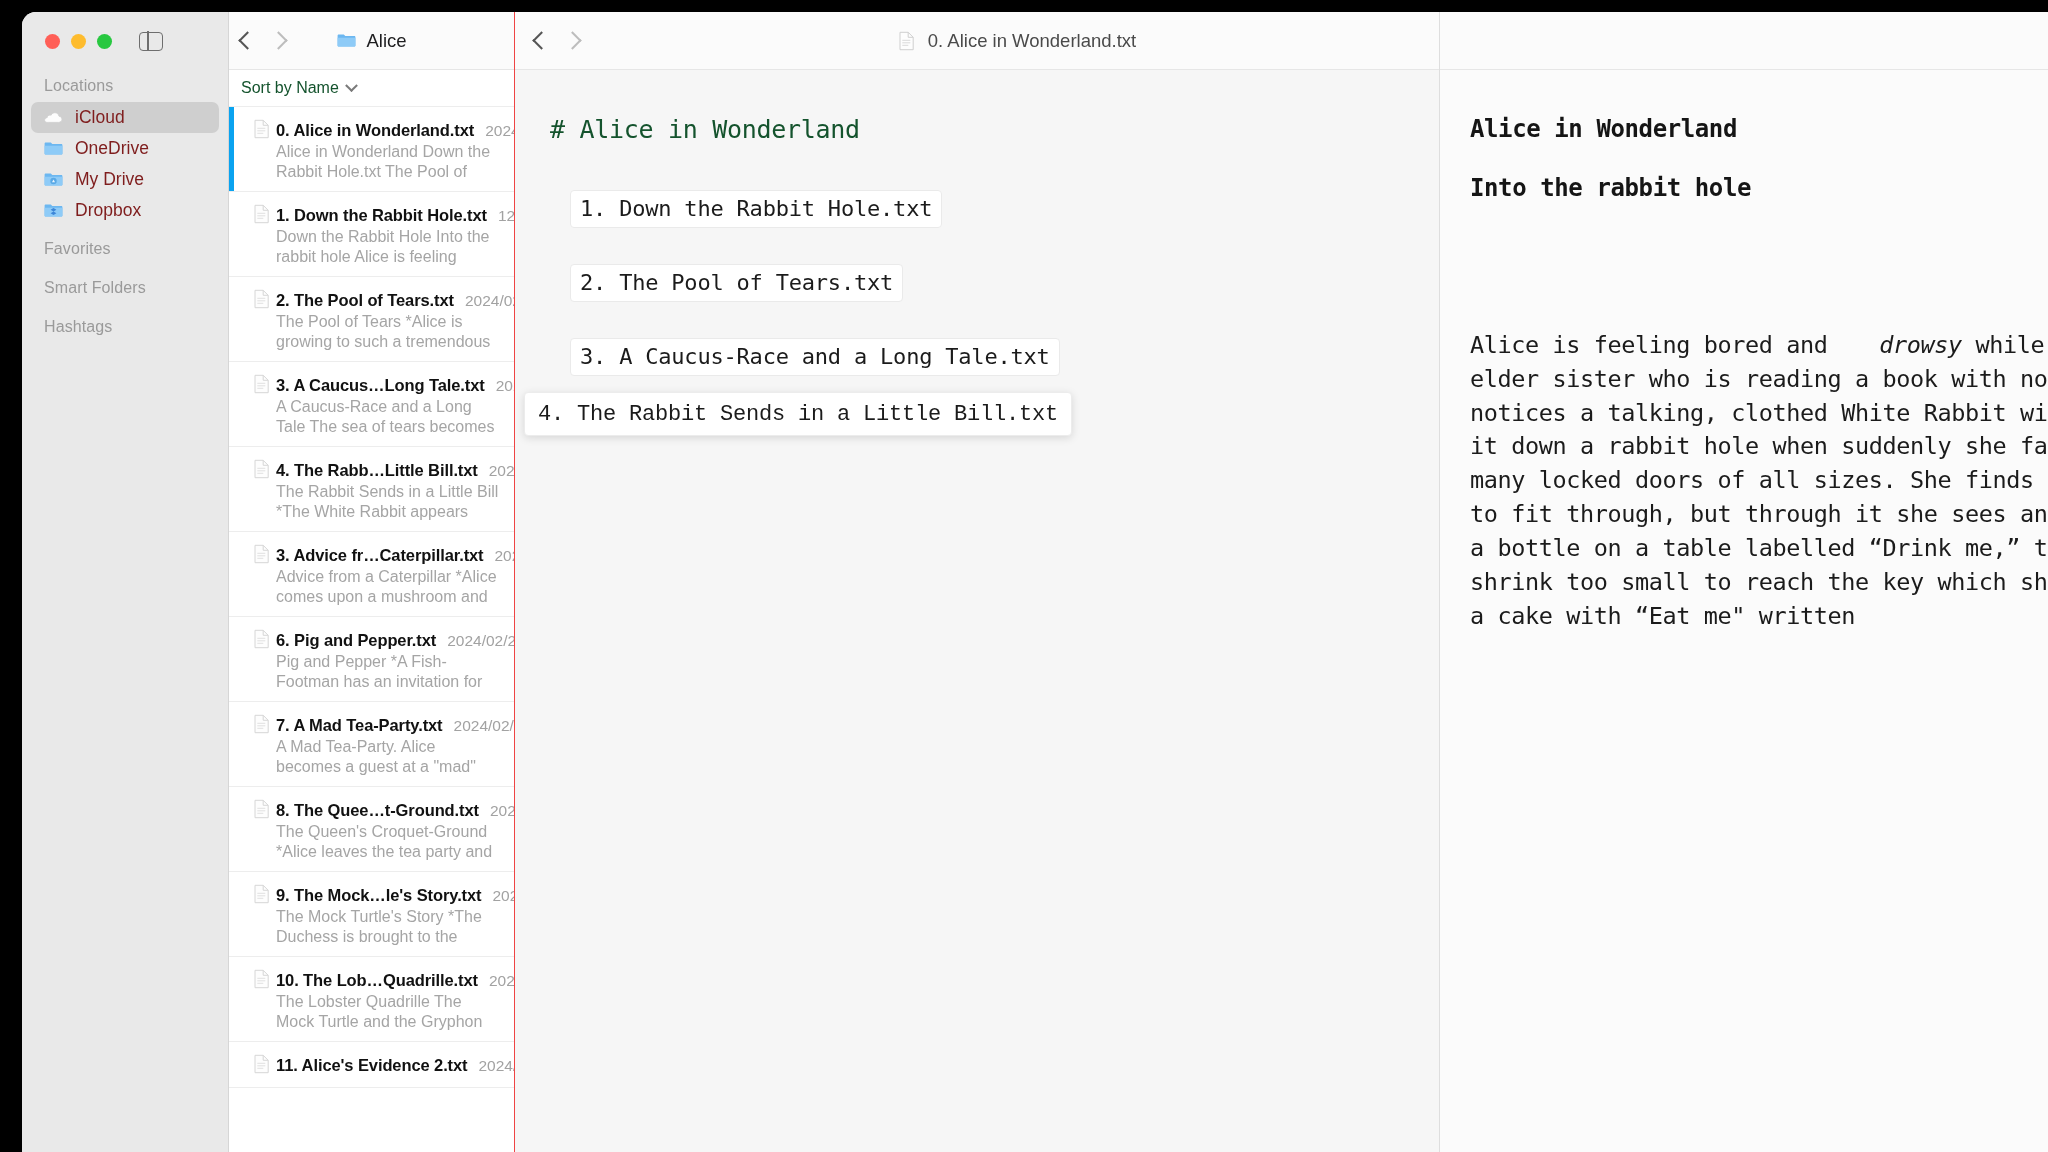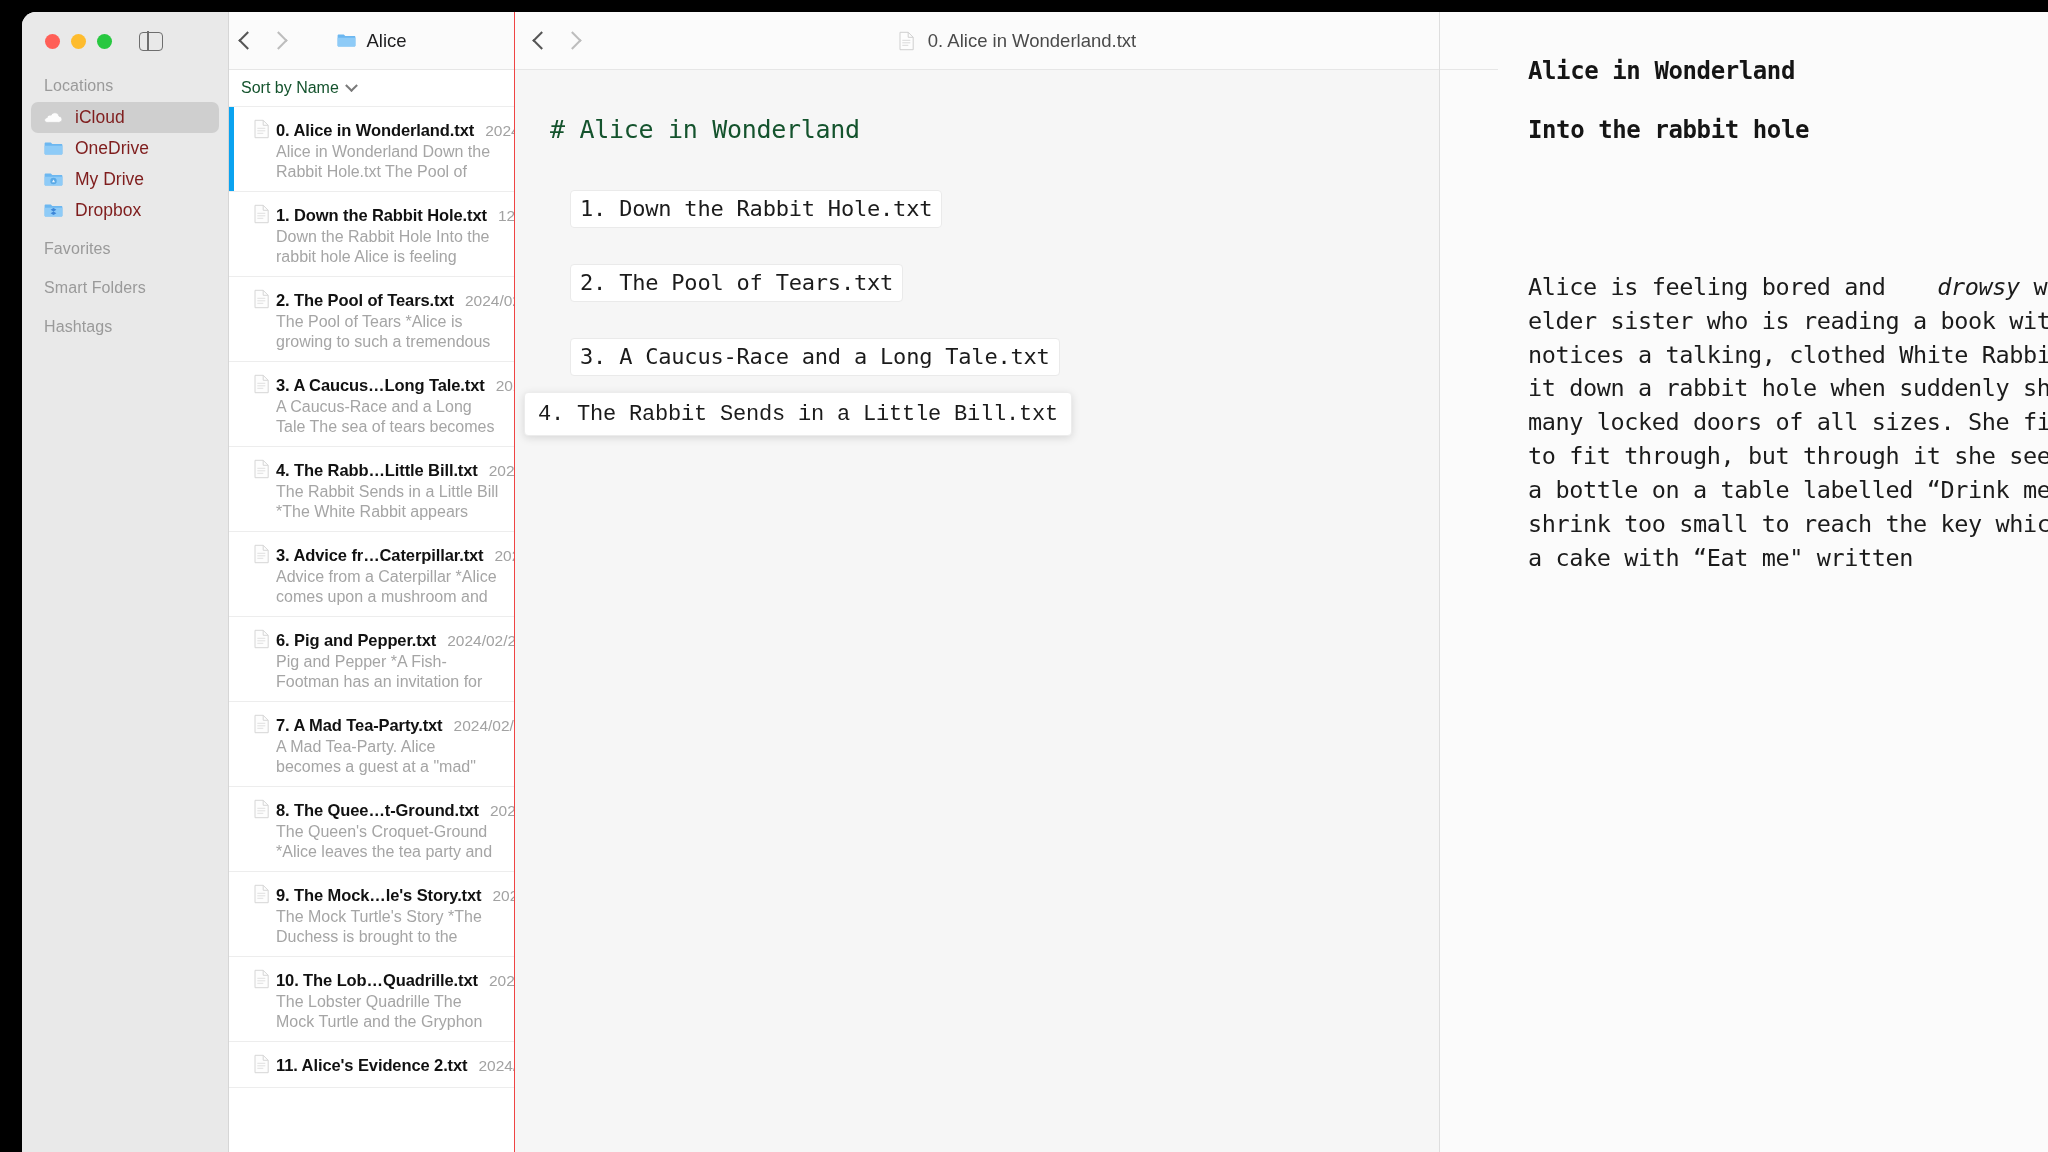--- a/index.html
+++ b/index.html
@@ -256,21 +256,21 @@
     white-space: nowrap;
     z-index: 50;
   }
 
   
   .preview {
     width: 608px;
     flex: 0 0 608px;
     background: #fbfbfb;
     display: flex;
-    flex-direction: row;
+    flex-direction: column;
     overflow: hidden;
   }
   .pv-head {
     height: 58px;
     flex: 0 0 58px;
     border-bottom: 1px solid #e6e6e6;
     background: #fbfbfb;
   }
   .pv-body {
     flex: 1;

